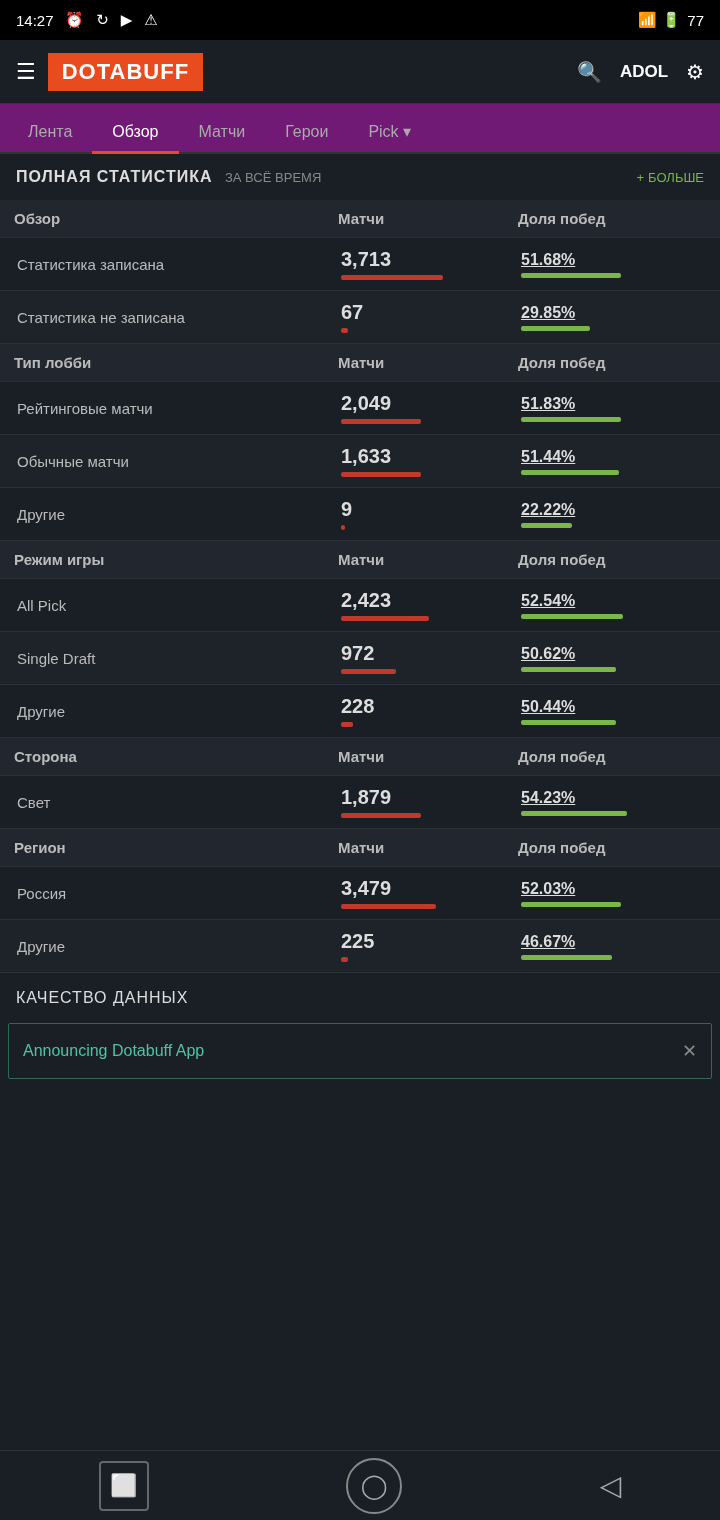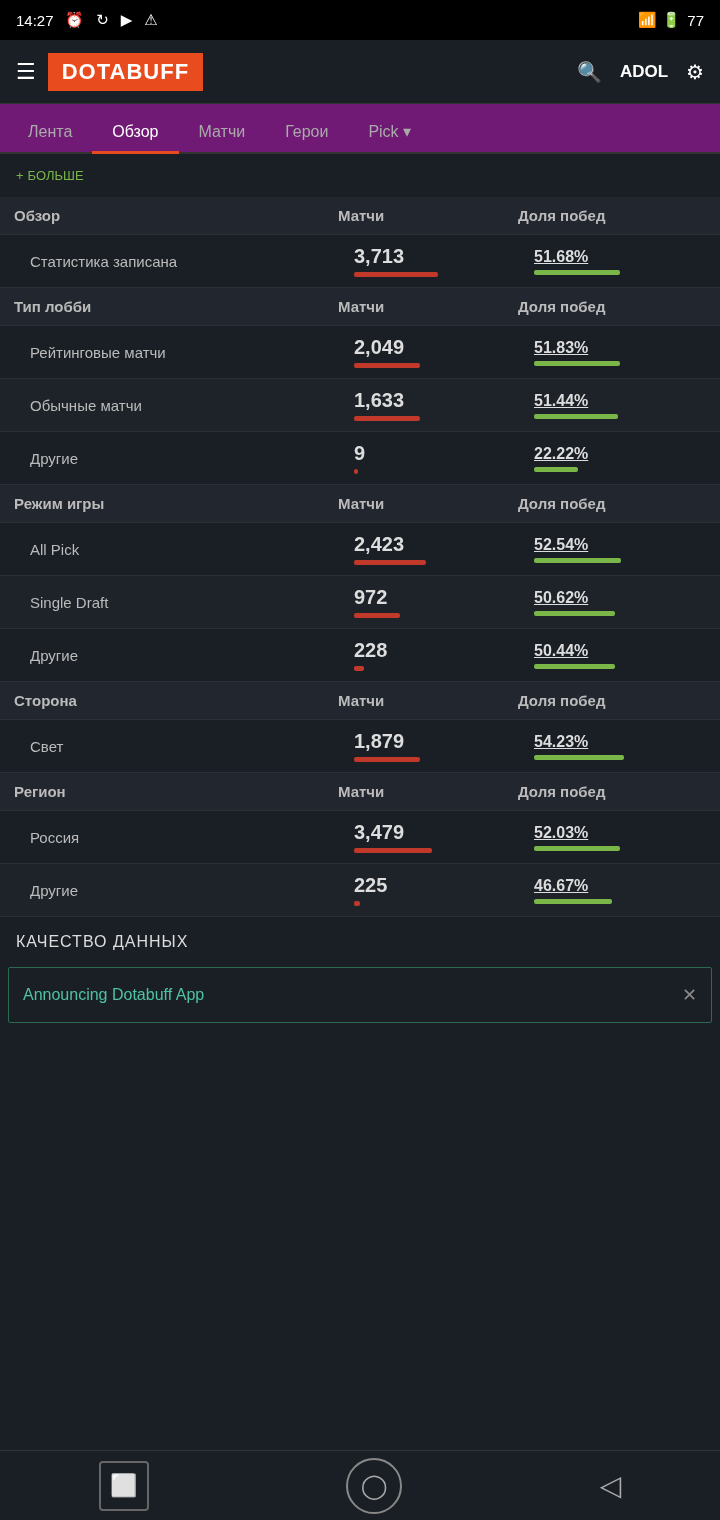--- a/index.html
+++ b/index.html
@@ -101,21 +101,21 @@
       gap: 4px;
     }
 
     
     .stats-table {
       width: 100%;
       border-collapse: collapse;
     }
 
     .stats-table td {
-      padding: 10px 30px;
+      padding: 10px 17px;
       border-bottom: 1px solid #2a2f38;
       vertical-align: middle;
     }
 
     .row-header td {
       background: #22272f;
       font-weight: bold;
       color: #bbb;
       font-size: 15px;
       padding: 10px 14px;
@@ -268,20 +268,24 @@
   <div class="nav-tab">Матчи</div>
   <div class="nav-tab">Герои</div>
   <div class="nav-tab nav-tab-more">
     <span>Pick ▾</span>
   </div>
 </div>
 
 <div class="main-content">
 
   <div class="section-header">
+    <div>
+      <span class="section-title">ПОЛНАЯ СТАТИСТИКА</span>
+      <span class="section-subtitle">ЗА ВСЁ ВРЕМЯ</span>
+    </div>
     <div class="section-more">
       <span>+</span>
       <span>БОЛЬШЕ</span>
     </div>
   </div>
 
   <table class="stats-table">
 
     <tbody>
         <tr class="row-header">
@@ -297,20 +301,35 @@
               <div class="bar-red" style="width:70%"></div>
             </div>
       </td>
       <td class="col-winrate">
         <div class="winrate-number">51.68%</div>
         <div class="bar-container">
               <div class="bar-green" style="width:55%"></div>
             </div>
       </td>
     </tr>
+    <tr class="row-data row-alt">
+      <td>Статистика не записана</td>
+      <td class="col-matches">
+        <div class="match-number">67</div>
+        <div class="bar-container">
+              <div class="bar-red" style="width:5%"></div>
+            </div>
+      </td>
+      <td class="col-winrate">
+        <div class="winrate-number">29.85%</div>
+        <div class="bar-container">
+              <div class="bar-green" style="width:38%"></div>
+            </div>
+      </td>
+    </tr>
 
     <tr class="row-header">
       <td>Тип лобби</td>
       <td class="col-matches">Матчи</td>
       <td class="col-winrate">Доля побед</td>
     </tr>
     <tr class="row-data row-normal">
       <td>Рейтинговые матчи</td>
       <td class="col-matches">
         <div class="match-number">2,049</div>

